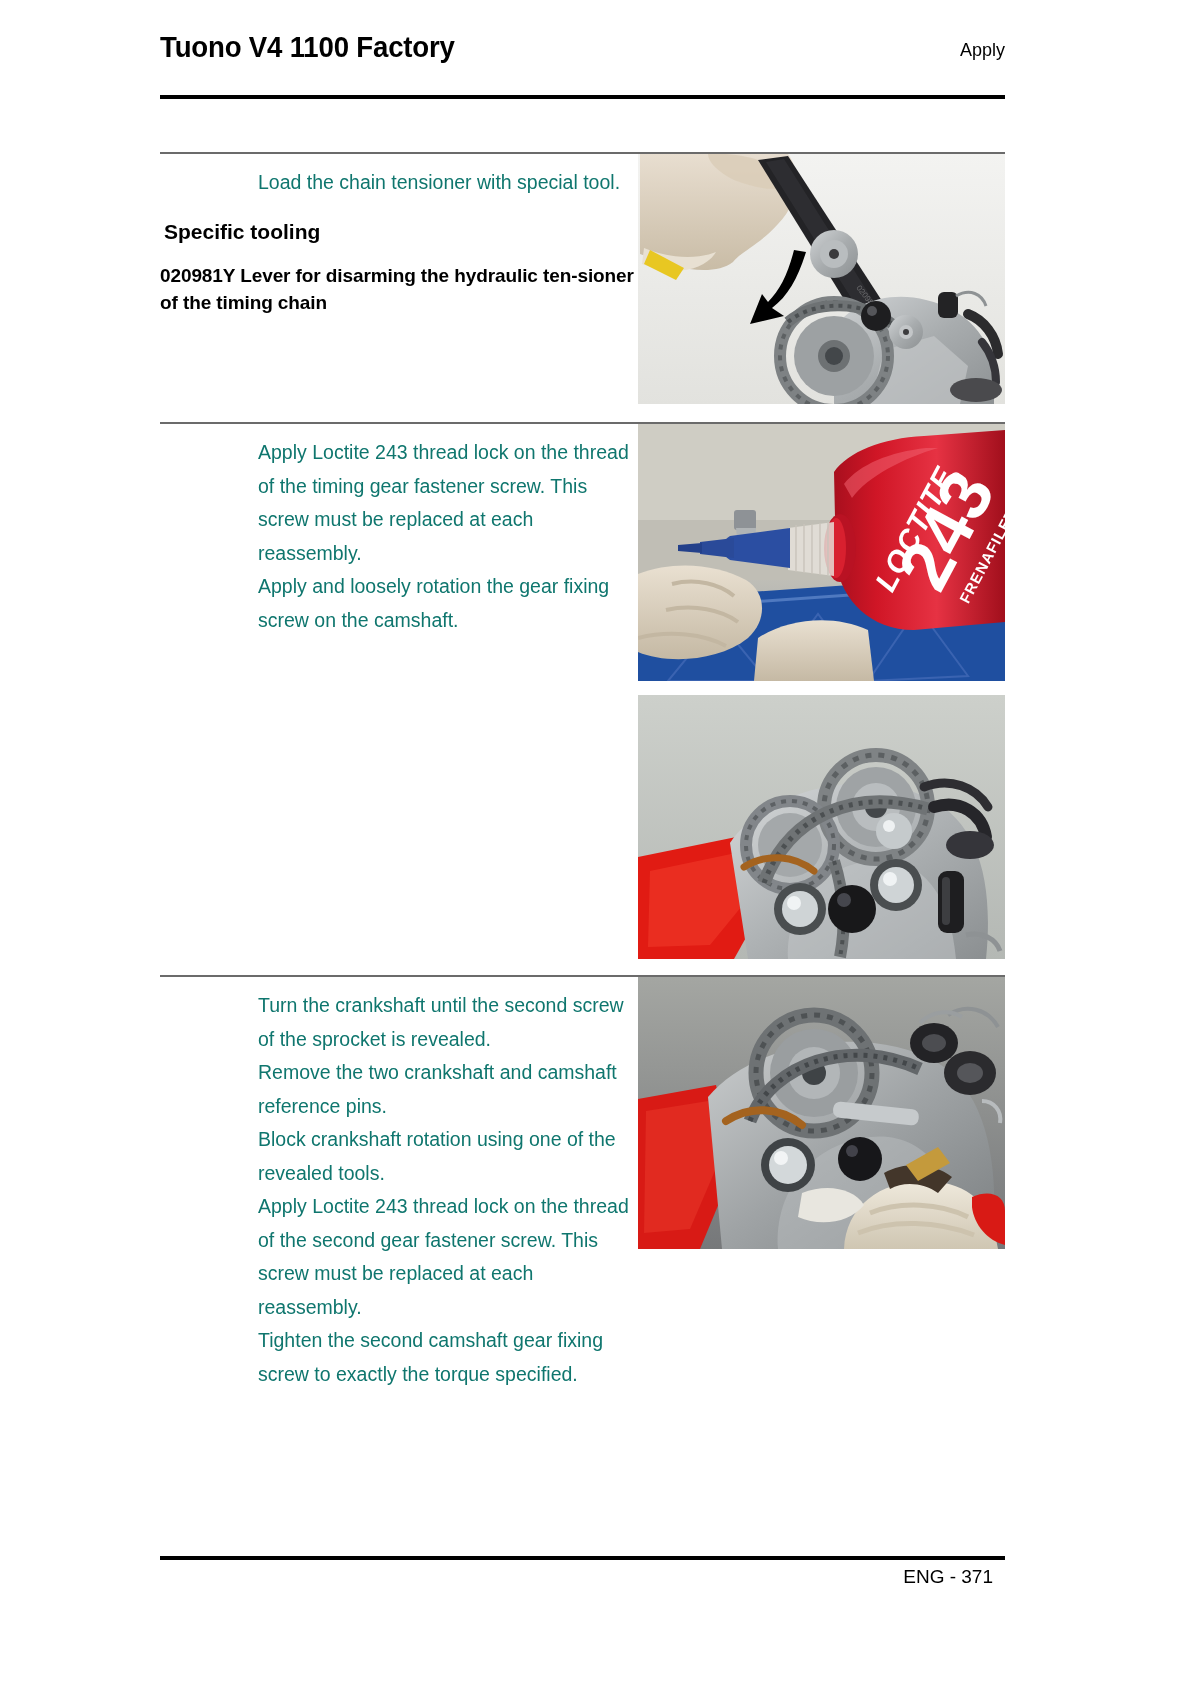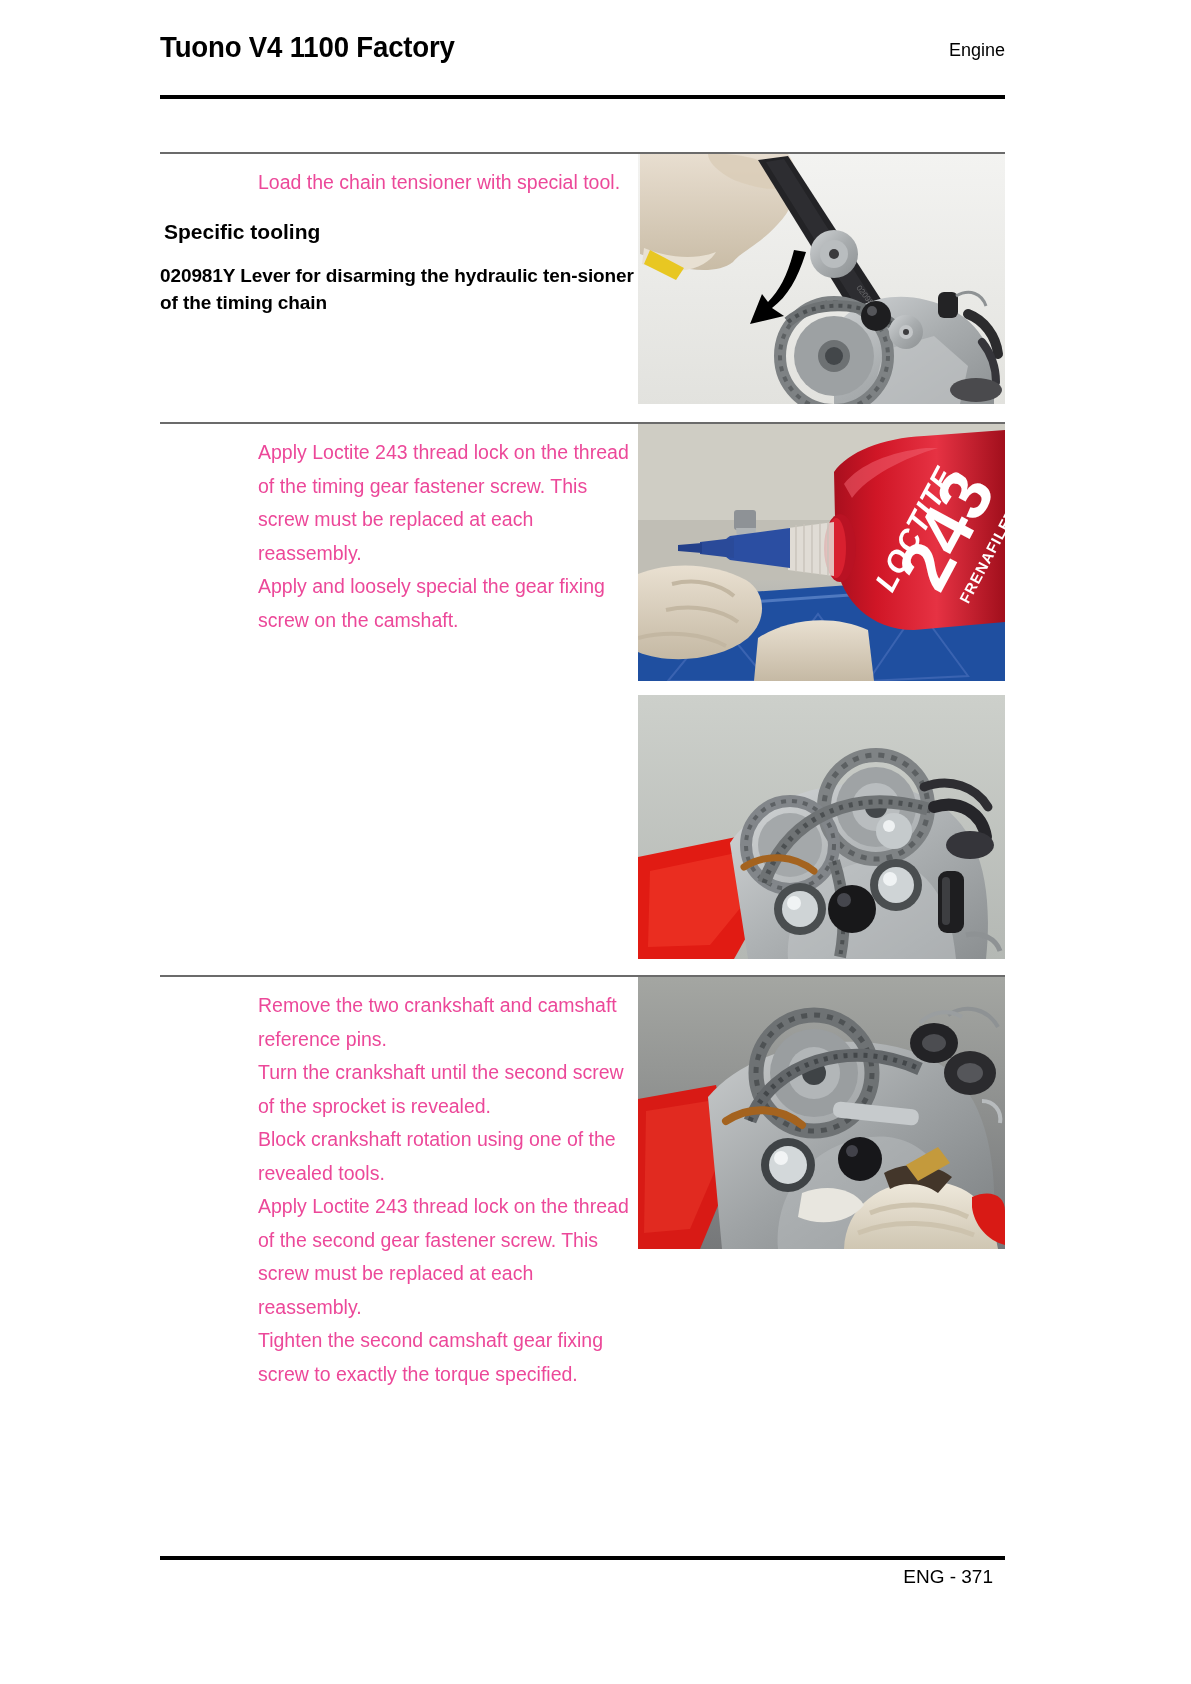--- a/index.html
+++ b/index.html
@@ -29,21 +29,21 @@
 
   
   .content{position:absolute;left:160px;top:152px;width:845px;}
   .sec-rule{height:2px;background:#6b6b6b;width:845px;}
 
   .row{display:flex;align-items:flex-start;width:845px;}
   .col-text{width:478px;flex:0 0 478px;padding-top:12px;}
   .col-media{width:367px;flex:0 0 367px;display:flex;flex-direction:column;align-items:flex-end;}
 
   .para{
-    font-size:19.5px;line-height:33.5px;color:#ec4899;
+    font-size:19.5px;line-height:33.5px;color:#0f766e;
     margin:0;padding:0 0 0 98px;
   }
   .para-tight{margin-top:0;}
   .h-bold{
     font-size:21px;font-weight:bold;margin:18px 0 0 4px;padding:0;line-height:28px;
   }
   .tool-line{
     font-size:19px;font-weight:bold;line-height:27px;margin:16px 0 4px 0;
     letter-spacing:-0.1px;
   }
@@ -62,21 +62,21 @@
     font-size:19px;
   }
 </style>
 </head>
 <body>
 
 <div class="page">
 
   <div class="header">
     <div class="doc-title">Tuono V4 1100 Factory</div>
-    <div class="header-right">Engine</div>
+    <div class="header-right">Apply</div>
   </div>
   <div class="header-rule"></div>
 
   <div class="content">
 
     <div class="sec-rule"></div>
     <div class="row">
       <div class="col-text">
         <p class="para">Load the chain tensioner with special tool.</p>
         <p class="h-bold">Specific tooling</p>
@@ -144,21 +144,21 @@
             <ellipse cx="338" cy="236" rx="26" ry="12" fill="#4a4a4d"></ellipse>
           </svg>
         </div>
       </div>
     </div>
 
     <div class="sec-rule"></div>
     <div class="row">
       <div class="col-text">
         <p class="para">Apply Loctite 243 thread lock on the thread of the timing gear fastener screw. This screw must be replaced at each reassembly.</p>
-        <p class="para para-tight">Apply and loosely special the gear fixing screw on the camshaft.</p>
+        <p class="para para-tight">Apply and loosely rotation the gear fixing screw on the camshaft.</p>
       </div>
       <div class="col-media blk2">
 
         <div class="photo" style="margin-bottom:14px;">
           <svg width="367" height="257" viewBox="0 0 367 257">
             <defs>
               <linearGradient id="bg2" x1="0" y1="0" x2="0" y2="1">
                 <stop offset="0" stop-color="#d6d3cb"></stop>
                   <stop offset="0.55" stop-color="#c4c2b9"></stop>
                   <stop offset="1" stop-color="#9aa0a6"></stop>
@@ -289,22 +289,22 @@
             <ellipse cx="332" cy="150" rx="24" ry="14" fill="#35353a"></ellipse>
             <path d="M328 240 C344 236 358 244 362 256" fill="none" stroke="#8e9294" stroke-width="5"></path>
           </svg>
         </div>
       </div>
     </div>
 
     <div class="sec-rule"></div>
     <div class="row">
       <div class="col-text">
+        <p class="para para-tight">Turn the crankshaft until the second screw of the sprocket is revealed.</p>
         <p class="para">Remove the two crankshaft and camshaft reference pins.</p>
-        <p class="para para-tight">Turn the crankshaft until the second screw of the sprocket is revealed.</p>
         <p class="para para-tight">Block crankshaft rotation using one of the revealed tools.</p>
         <p class="para para-tight">Apply Loctite 243 thread lock on the thread of the second gear fastener screw. This screw must be replaced at each reassembly.</p>
         <p class="para para-tight">Tighten the second camshaft gear fixing screw to exactly the torque specified.</p>
       </div>
       <div class="col-media">
         <div class="photo">
           <svg width="367" height="272" viewBox="0 0 367 272">
             <defs>
               <linearGradient id="bg4" x1="0" y1="0" x2="0" y2="1">
                 <stop offset="0" stop-color="#a4a6a2"></stop>

